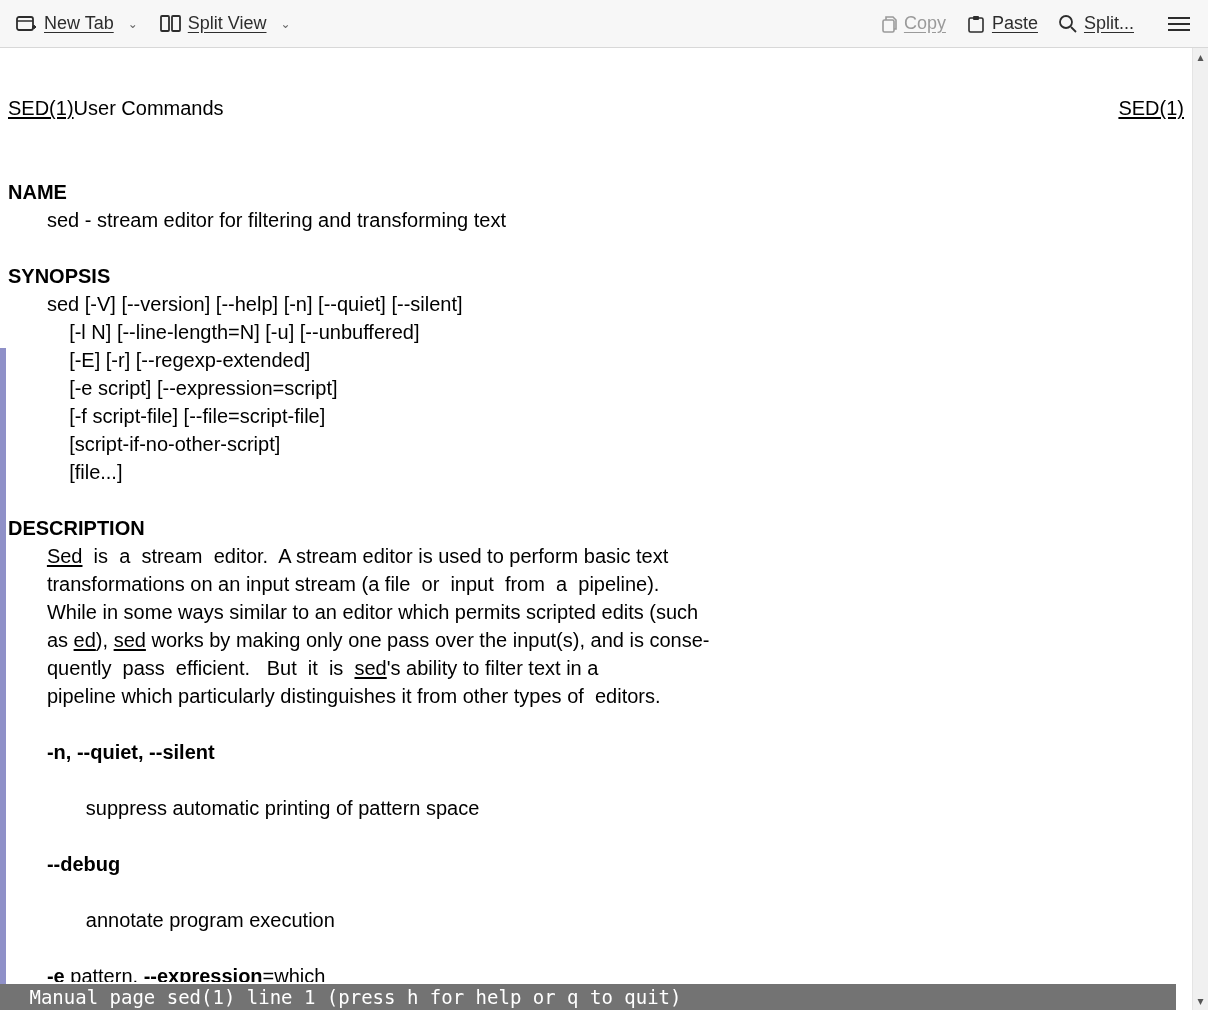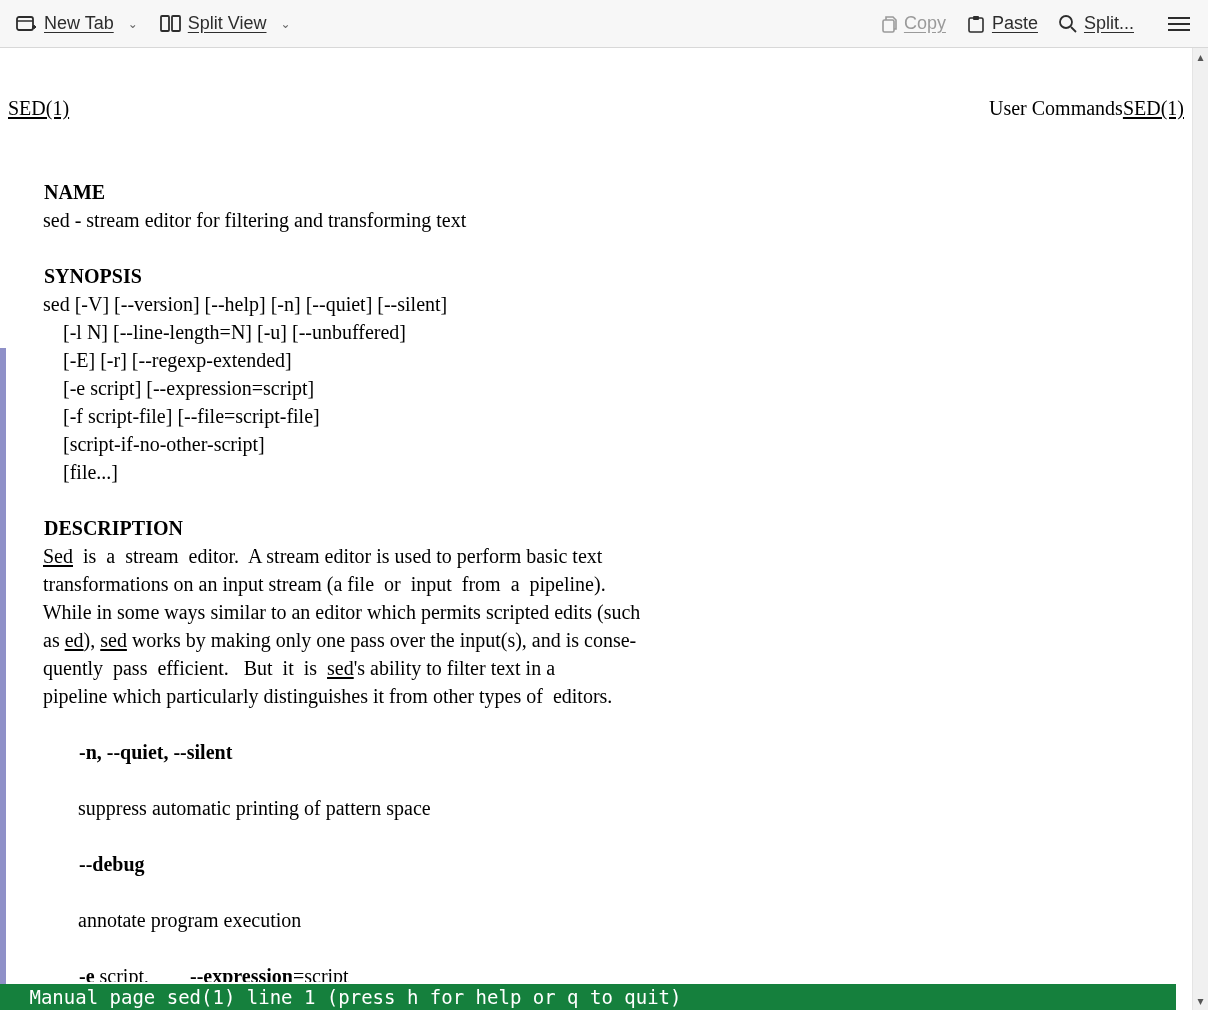--- a/index.html
+++ b/index.html
@@ -57,53 +57,53 @@
     position: relative;
     min-height: 0;
   }
   .content {
     flex: 1;
     overflow: hidden;
     position: relative;
     background: #fff;
   }
   .page {
-    font-family: Liberation Serif, serif;
+    font-family: Liberation Sans, sans-serif;
     font-size: 20px;
     line-height: 28px;
     white-space: pre;
     padding: 18px 8px 0 8px;
     color: #000;
     position: relative;
     height: calc(100% - 28px);
     overflow: hidden;
   }
   .u { text-decoration: underline; text-underline-offset: 2px; }
-  .b { font-weight: bold; margin-left: 36px; }
+  .b { font-weight: bold; }
   .header-row { display: flex; justify-content: space-between; }
   .header-left { flex: 0 0 auto; }
-  .header-center { flex: 1; text-align: right; }
+  .header-center { flex: 1; text-align: left; }
   .header-right { flex: 0 0 auto; }
 
   .left-bar {
     position: absolute;
     left: 0;
     top: 300px;
     width: 6px;
     height: 640px;
     background: #8f90c8;
   }
 
   .status-bar {
     position: absolute;
     left: 0;
     right: 16px;
     bottom: 0;
     height: 26px;
-    background: #15803d;
+    background: #737373;
     color: #fff;
     font-family: "DejaVu Sans Mono","Courier New",monospace;
     font-size: 19px;
     line-height: 26px;
     padding-left: 18px;
     white-space: pre;
   }
 
   .scrollbar {
     width: 16px;
@@ -219,21 +219,21 @@
        <span>pipeline which particularly distinguishes it from other types of  editors.</span>
 
        <span class="b">-n, --quiet, --silent</span>
 
               <span>suppress automatic printing of pattern space</span>
 
        <span class="b">--debug</span>
 
               <span>annotate program execution</span>
 
-       <span class="b">-e</span><span> script, </span><span class="b">--expression</span><span>=</span><span class="u">script</span>
+       <span class="b">-e</span><span> pattern, </span><span class="b">--expression</span><span>=</span><span class="u">which</span>
 </div>
     <div class="status-bar"> Manual page sed(1) line 1 (press h for help or q to quit)</div>
   </div>
 
   <div class="scrollbar">
     <div class="sb-btn">▴</div>
     <div class="sb-track"></div>
     <div class="sb-btn">▾</div>
   </div>
 </div>

